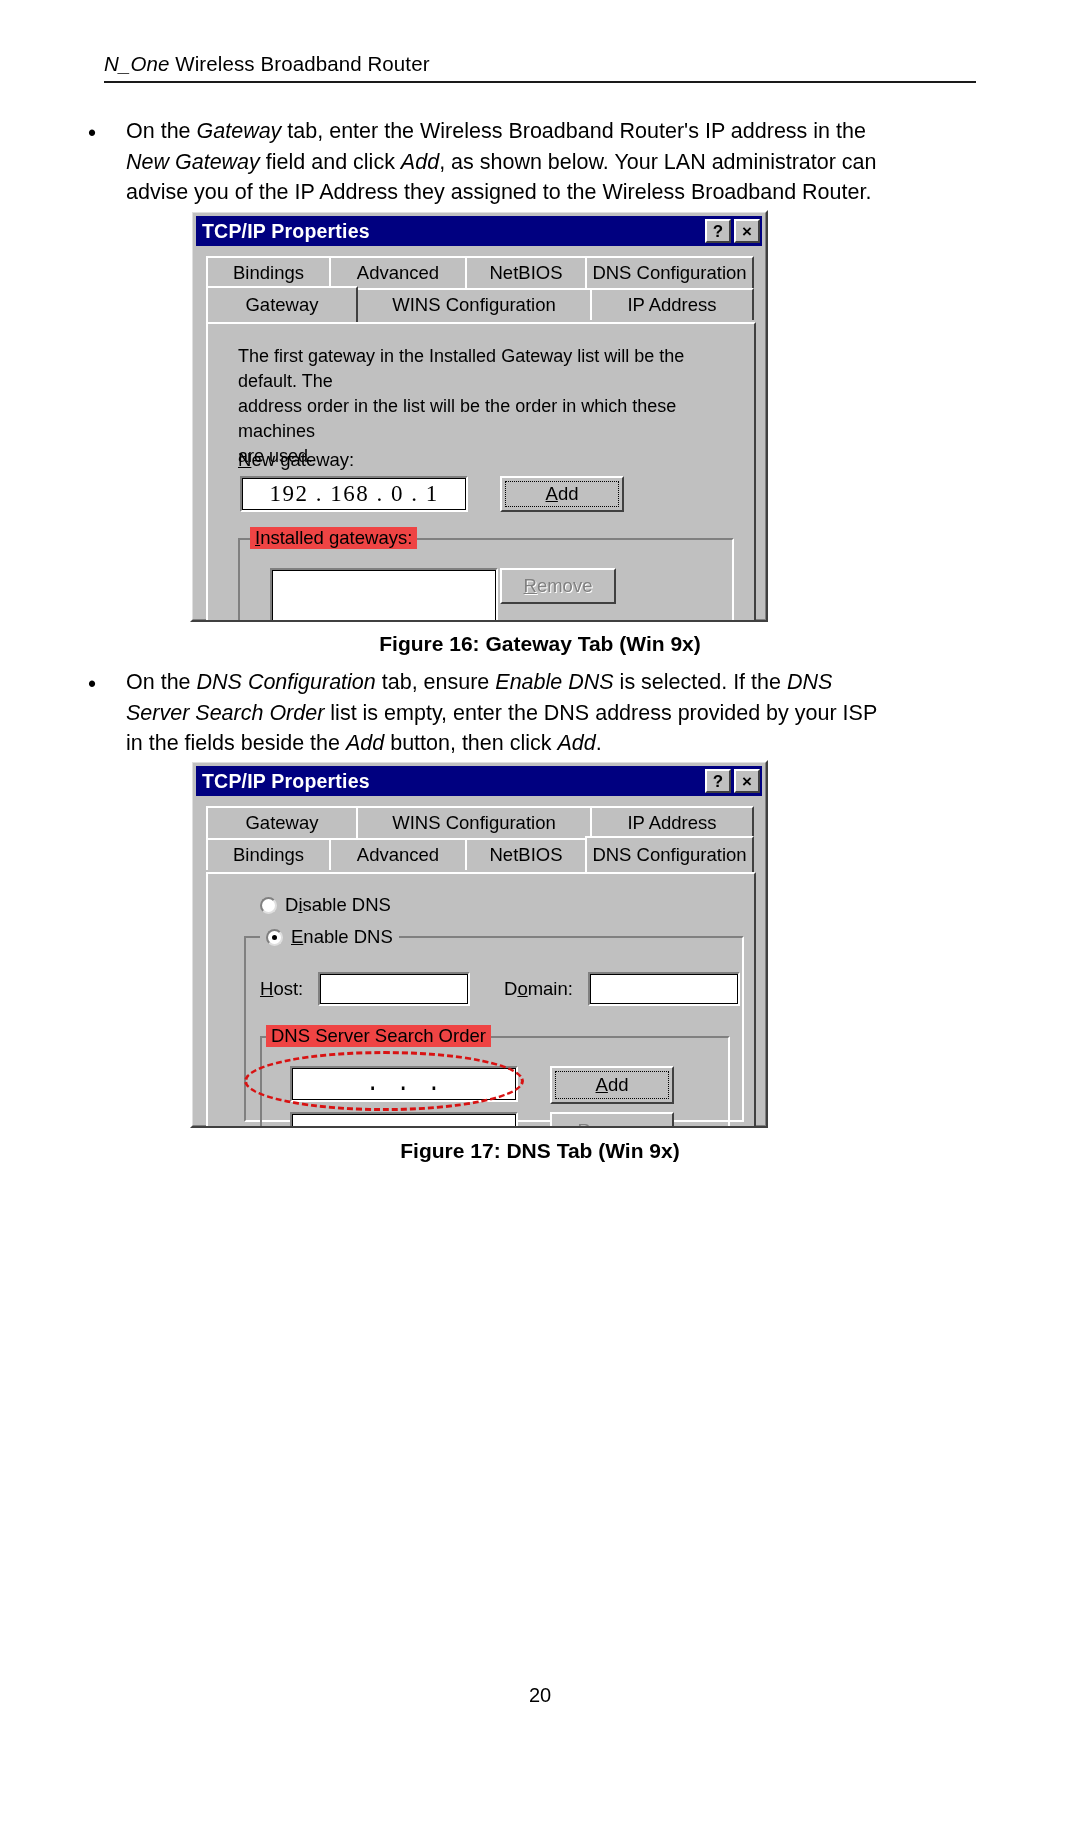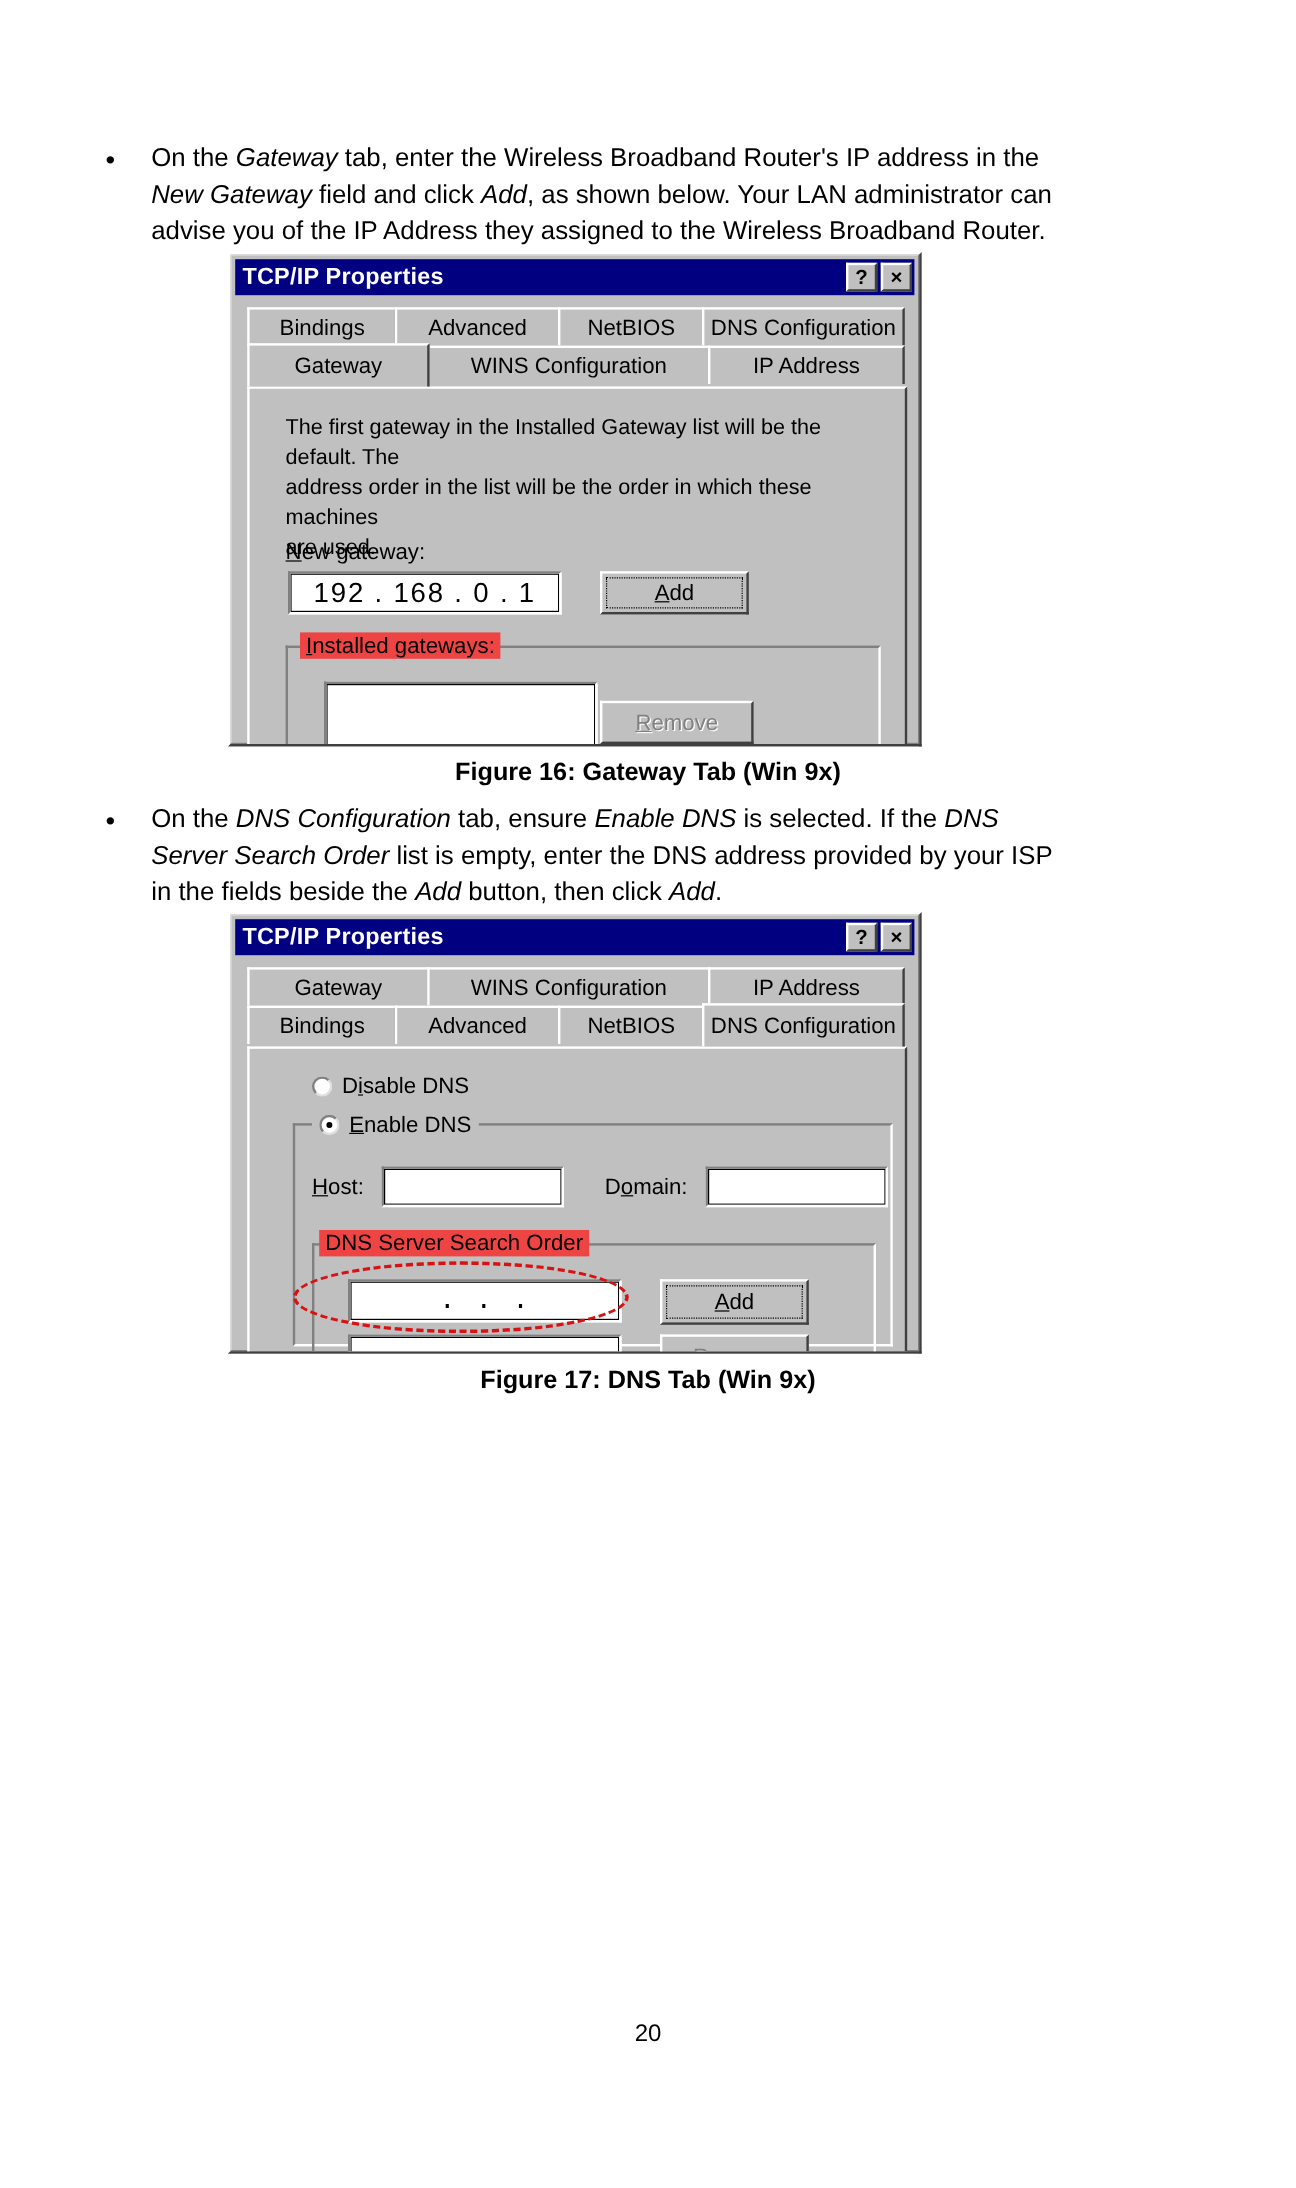--- a/index.html
+++ b/index.html
@@ -232,21 +232,21 @@
     border: 1px solid #000;
     box-sizing: border-box;
     pointer-events: none;
   }
   .ip-value {
     position: absolute;
     left: 0; right: 0; top: 0; bottom: 0;
     display: flex;
     align-items: center;
     justify-content: center;
-    font-family: Liberation Sans, sans-serif;
+    font-family: Liberation Serif, serif;
     font-size: 23px;
     letter-spacing: 1.5px;
     color: #000;
   }
   .ip-empty {
     position: absolute;
     left: 0; right: 0; top: 0; bottom: 0;
     display: flex;
     align-items: center;
     justify-content: center;
@@ -347,20 +347,24 @@
     box-sizing: border-box;
     pointer-events: none;
     z-index: 40;
   }
 </style>
 </head>
 <body>
 
 <div class="page">
 
+  <div class="page-header">
+    <div class="hdr-text"><span class="it">N_One</span><span> Wireless Broadband Router</span></div>
+    <div class="hdr-rule"></div>
+  </div>
 
   <div class="bullet-block" id="bullet-gateway">
     <div class="bullet-dot">•</div>
     <div class="bullet-body"><span>On the </span><span class="it">Gateway</span><span> tab, enter the Wireless Broadband Router's IP address in the </span><span class="it">New Gateway</span><span> field and click </span><span class="it">Add</span><span>, as shown below. Your LAN administrator can advise you of the IP Address they assigned to the Wireless Broadband Router.</span></div>
   </div>
 
   <div class="win9x" id="dlg-gateway" style="left:190px; top:210px; width:578px; height:412px;">
     <div class="inner-bevel"></div>
 
     <div class="titlebar">
@@ -404,21 +408,21 @@
 
       <div class="groupbox" style="left:30px; top:214px; width:496px; height:100px;">
         <div class="gb-frame"></div>
         <div class="gb-label" style="left:12px;"><span class="u">I</span>nstalled gateways:</div>
       </div>
 
       <div class="sunken" style="left:62px; top:244px; width:228px; height:62px;">
         <div class="sunken-outline"></div>
       </div>
 
-      <div class="btn9x disabled" style="left:292px; top:260px; width:128px; height:36px;">
+      <div class="btn9x disabled" style="left:292px; top:244px; width:116px; height:36px;">
         <span><span class="u">R</span>emove</span>
       </div>
     </div>
   </div>
 
   <div class="figure-caption" id="caption-fig16">Figure 16: Gateway Tab (Win 9x)</div>
 
   <div class="bullet-block" id="bullet-dns">
     <div class="bullet-dot">•</div>
     <div class="bullet-body"><span>On the </span><span class="it">DNS Configuration</span><span> tab, ensure </span><span class="it">Enable DNS</span><span> is selected. If the </span><span class="it">DNS Server Search Order</span><span> list is empty, enter the DNS address provided by your ISP in the fields beside the </span><span class="it">Add</span><span> button, then click </span><span class="it">Add</span><span>.</span></div>

